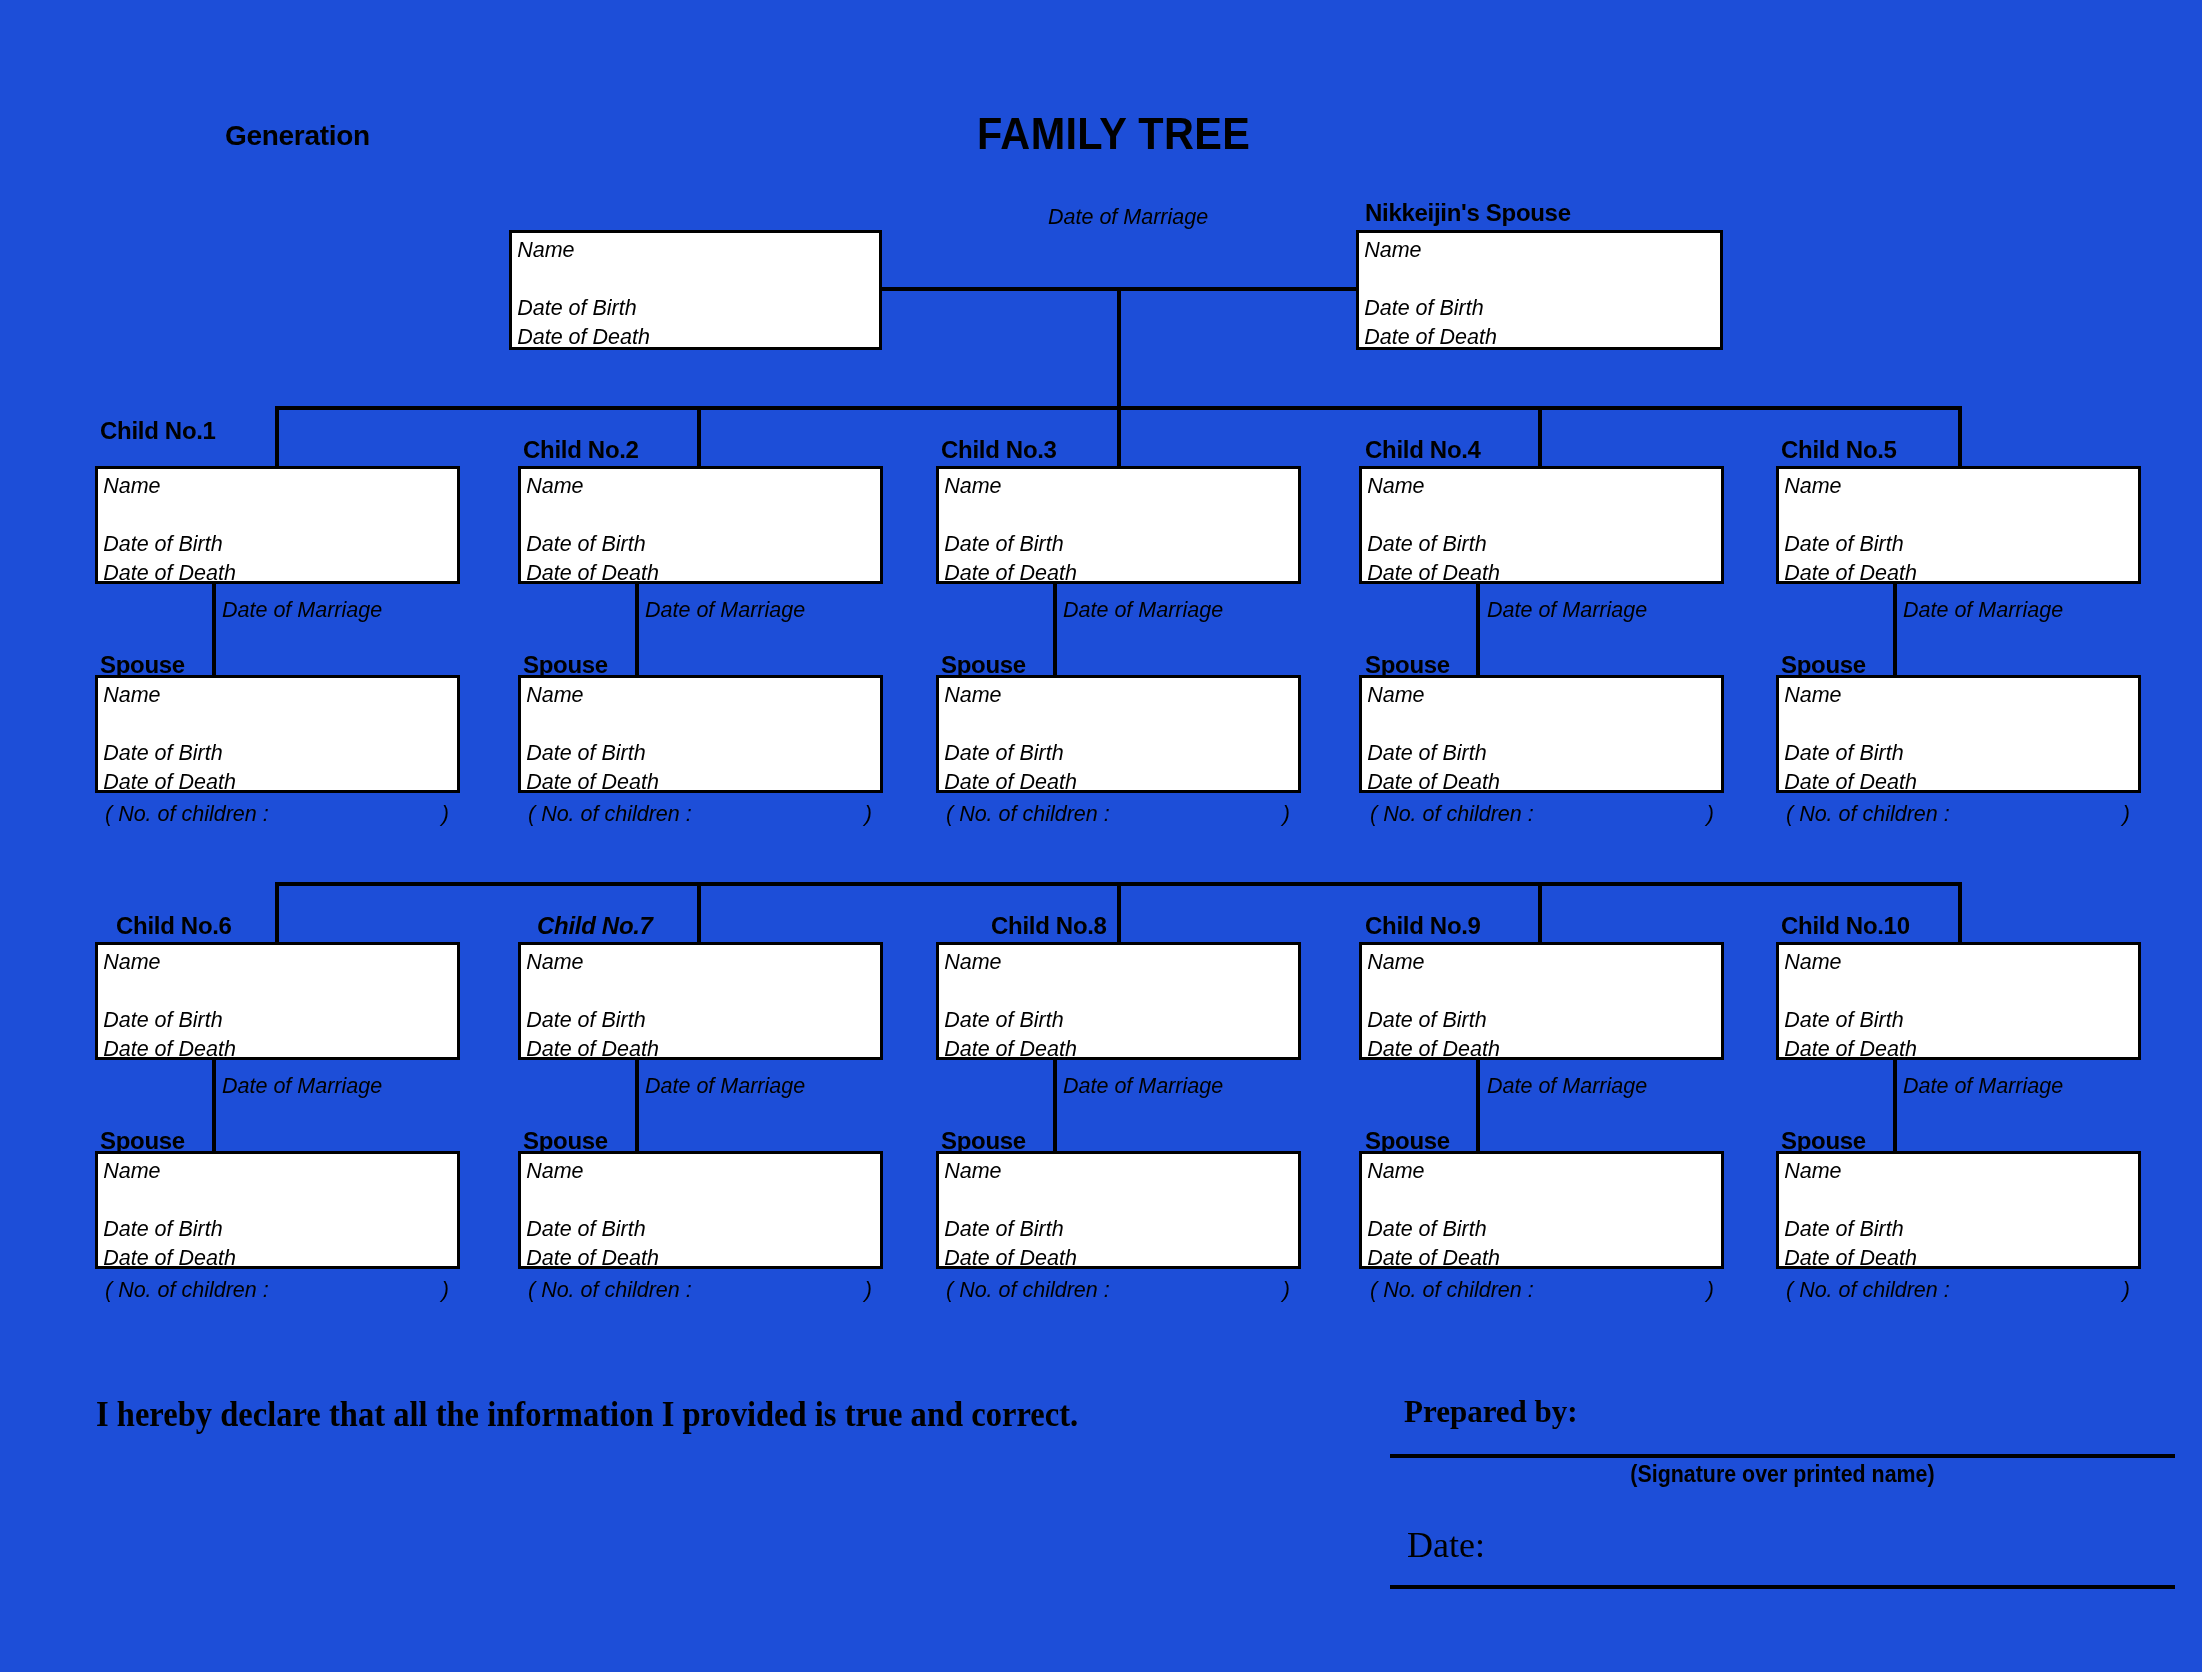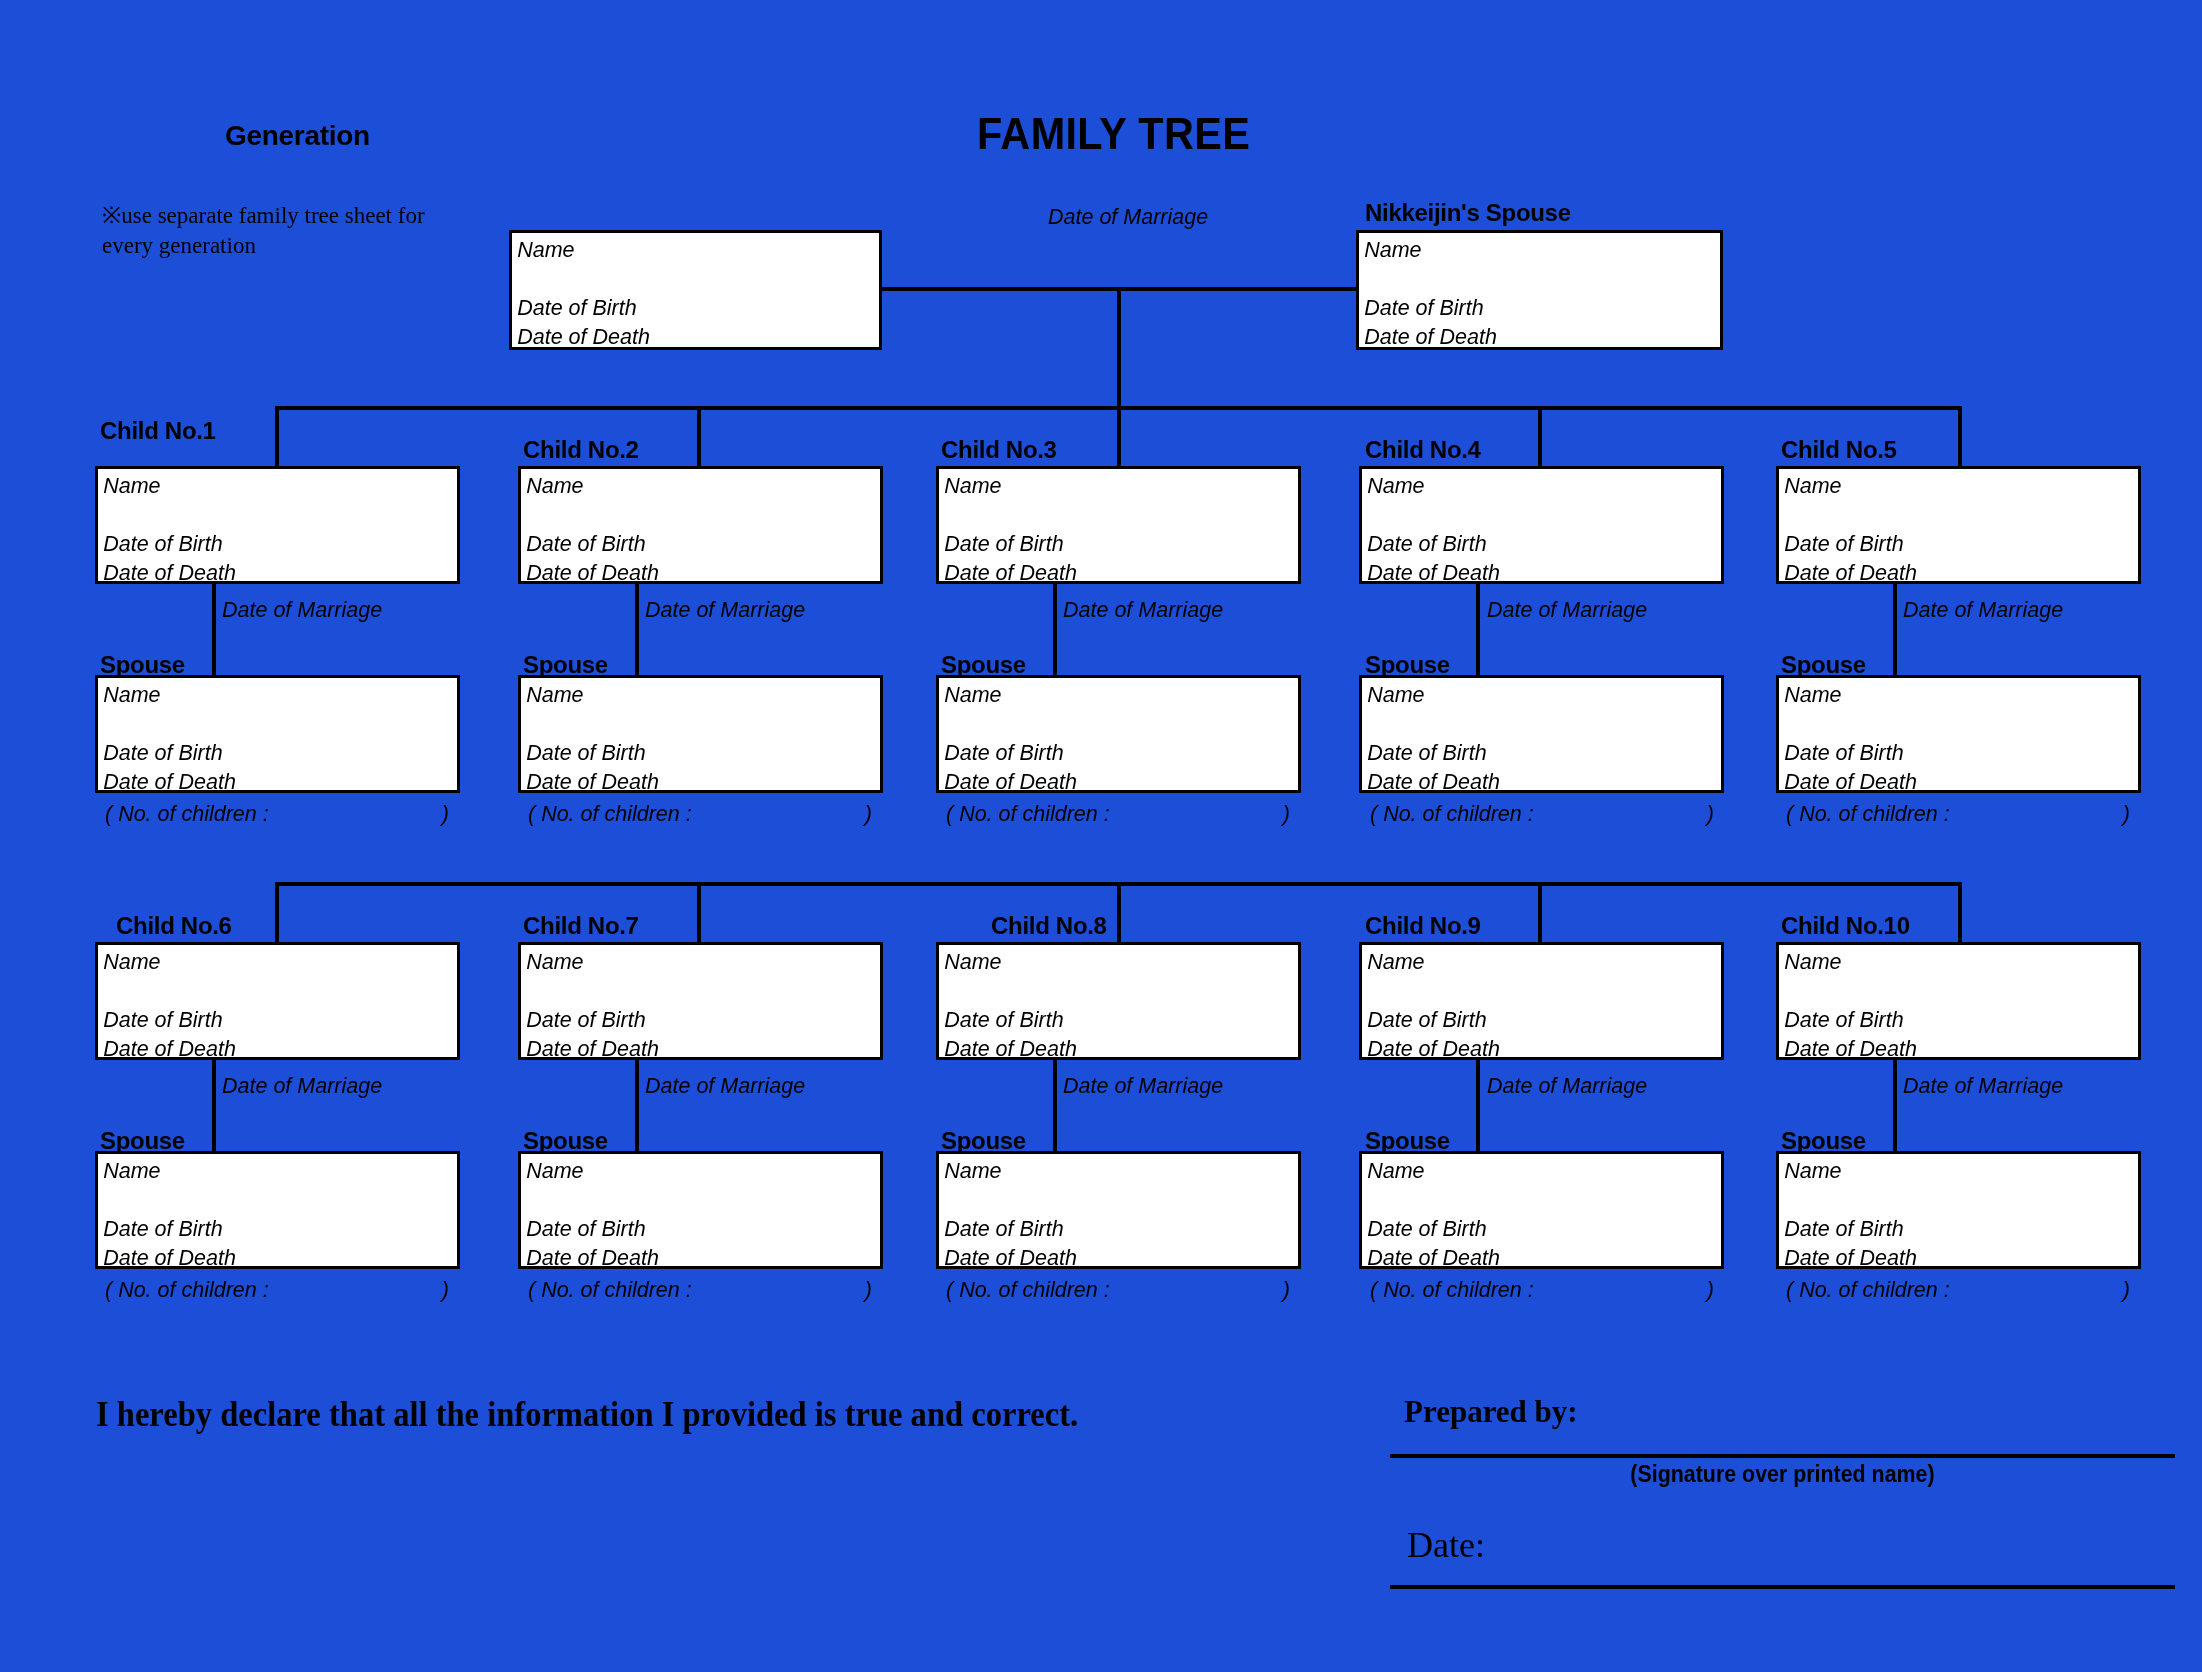--- a/index.html
+++ b/index.html
@@ -185,21 +185,20 @@
 </style>
 </head>
 <body>
 
 <div id="page">
 
   <div id="generation-heading">Generation</div>
 
   <div id="family-tree-title">FAMILY TREE</div>
 
-  <div id="generation-note">※use separate family tree sheet for every generation</div>
 
   <div class="box-label" style="left:515px; top:200px;margin-top:44px;">Nikkeijin</div>
 
   <div class="person-box" style="left:509px; top:230px; width:373px; height:120px;">
     <div class="fld fld-name">Name</div>
     <div class="fld-gap"></div>
     <div class="fld">Date of Birth</div>
     <div class="fld">Date of Death</div>
   </div>
 
@@ -348,21 +347,21 @@
     <div class="fld-gap"></div>
     <div class="fld">Date of Birth</div>
     <div class="fld">Date of Death</div>
   </div>
   <div class="children-line" style="left:105px; top:1278px; width:344px;">
     <span>( No. of children :</span>
     <span class="paren-close">)</span>
   </div>
 
   <div class="vline" style="left:697px; top:882px; height:62px;"></div>
-  <div class="box-label" style="left:523px; top:913px;">Child No.7</div>
+  <div class="box-label" style="left:537px; top:913px;font-style:italic;">Child No.7</div>
   <div class="person-box" style="left:518px; top:942px; width:365px; height:118px;">
     <div class="fld fld-name">Name</div>
     <div class="fld-gap"></div>
     <div class="fld">Date of Birth</div>
     <div class="fld">Date of Death</div>
   </div>
   <div class="vline" style="left:635px; top:1060px; height:91px;"></div>
   <div class="italic-label" style="left:645px; top:1074px;">Date of Marriage</div>
   <div class="box-label" style="left:523px; top:1128px;">Spouse</div>
   <div class="person-box" style="left:518px; top:1151px; width:365px; height:118px;">

